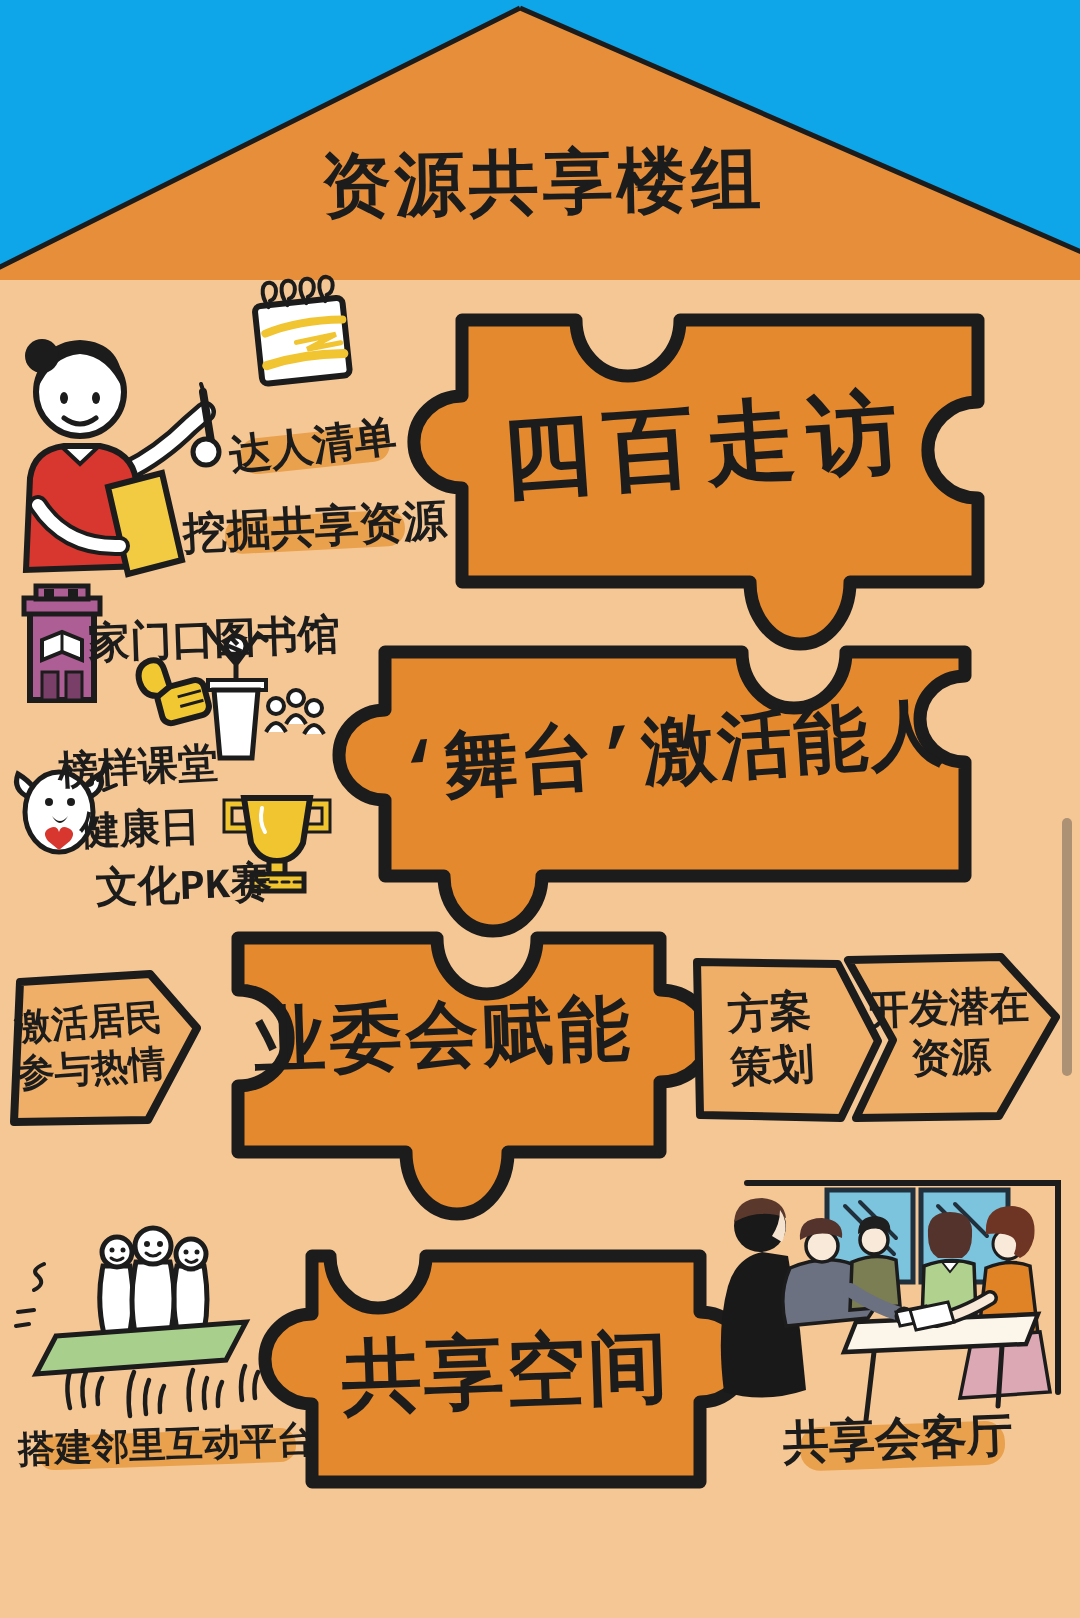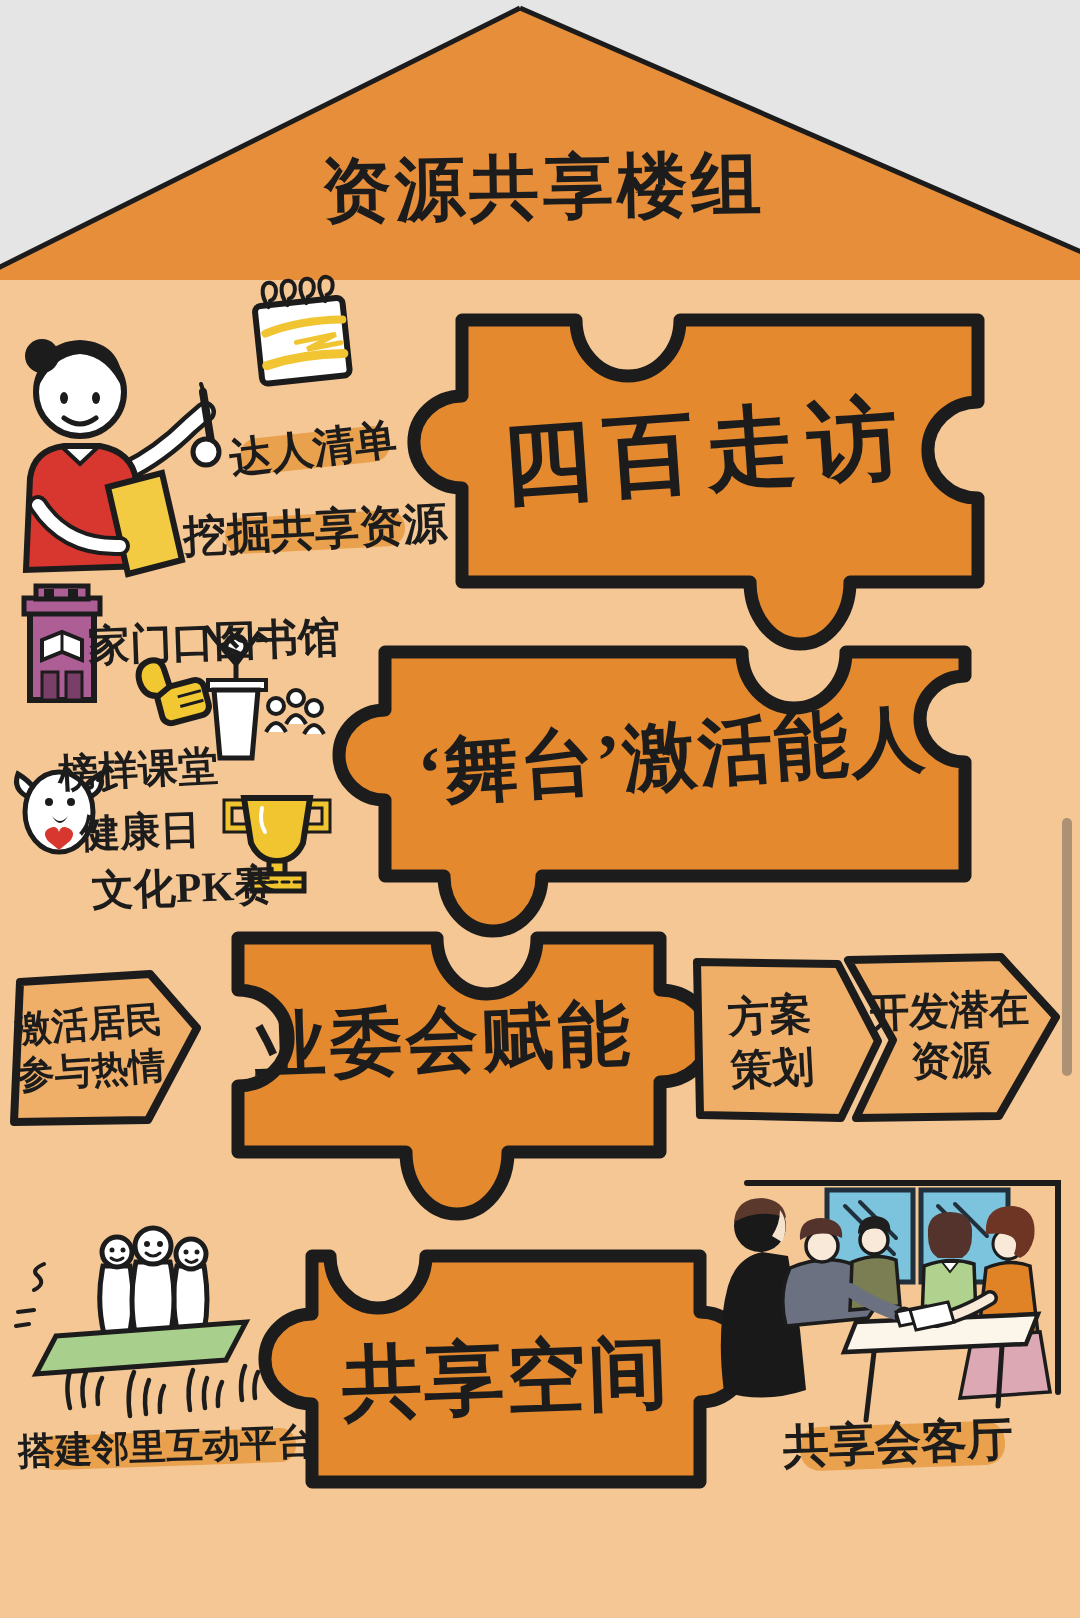--- a/index.html
+++ b/index.html
@@ -1,18 +1,18 @@
 <!DOCTYPE html>
 <html><head>
 <meta charset="utf-8">
 <style>
   html,body{margin:0;padding:0;background:#ffffff;}
   .canvas{
-    position:relative;width:1080px;height:1618px;overflow:hidden;background:#e5e5e5;
-    font-family:Liberation Serif, serif;
+    position:relative;width:1080px;height:1618px;overflow:hidden;background:#0ea5e9;
+    font-family:Liberation Mono, monospace;
   }
   .wall{position:absolute;left:0;top:278px;width:1080px;height:1340px;background:#F5C795;}
   svg.art{position:absolute;left:0;top:0;width:1080px;height:1618px;}
   .lbl{
     position:absolute;transform:translate(-50%,-50%) rotate(var(--r,0deg));
     font-weight:bold;color:#1c1c1c;white-space:nowrap;text-align:center;line-height:1.25;
   }
   .lbl span{display:block;}
   .scrollbar{
     position:absolute;left:1062px;top:818px;width:10px;height:258px;border-radius:6px;

